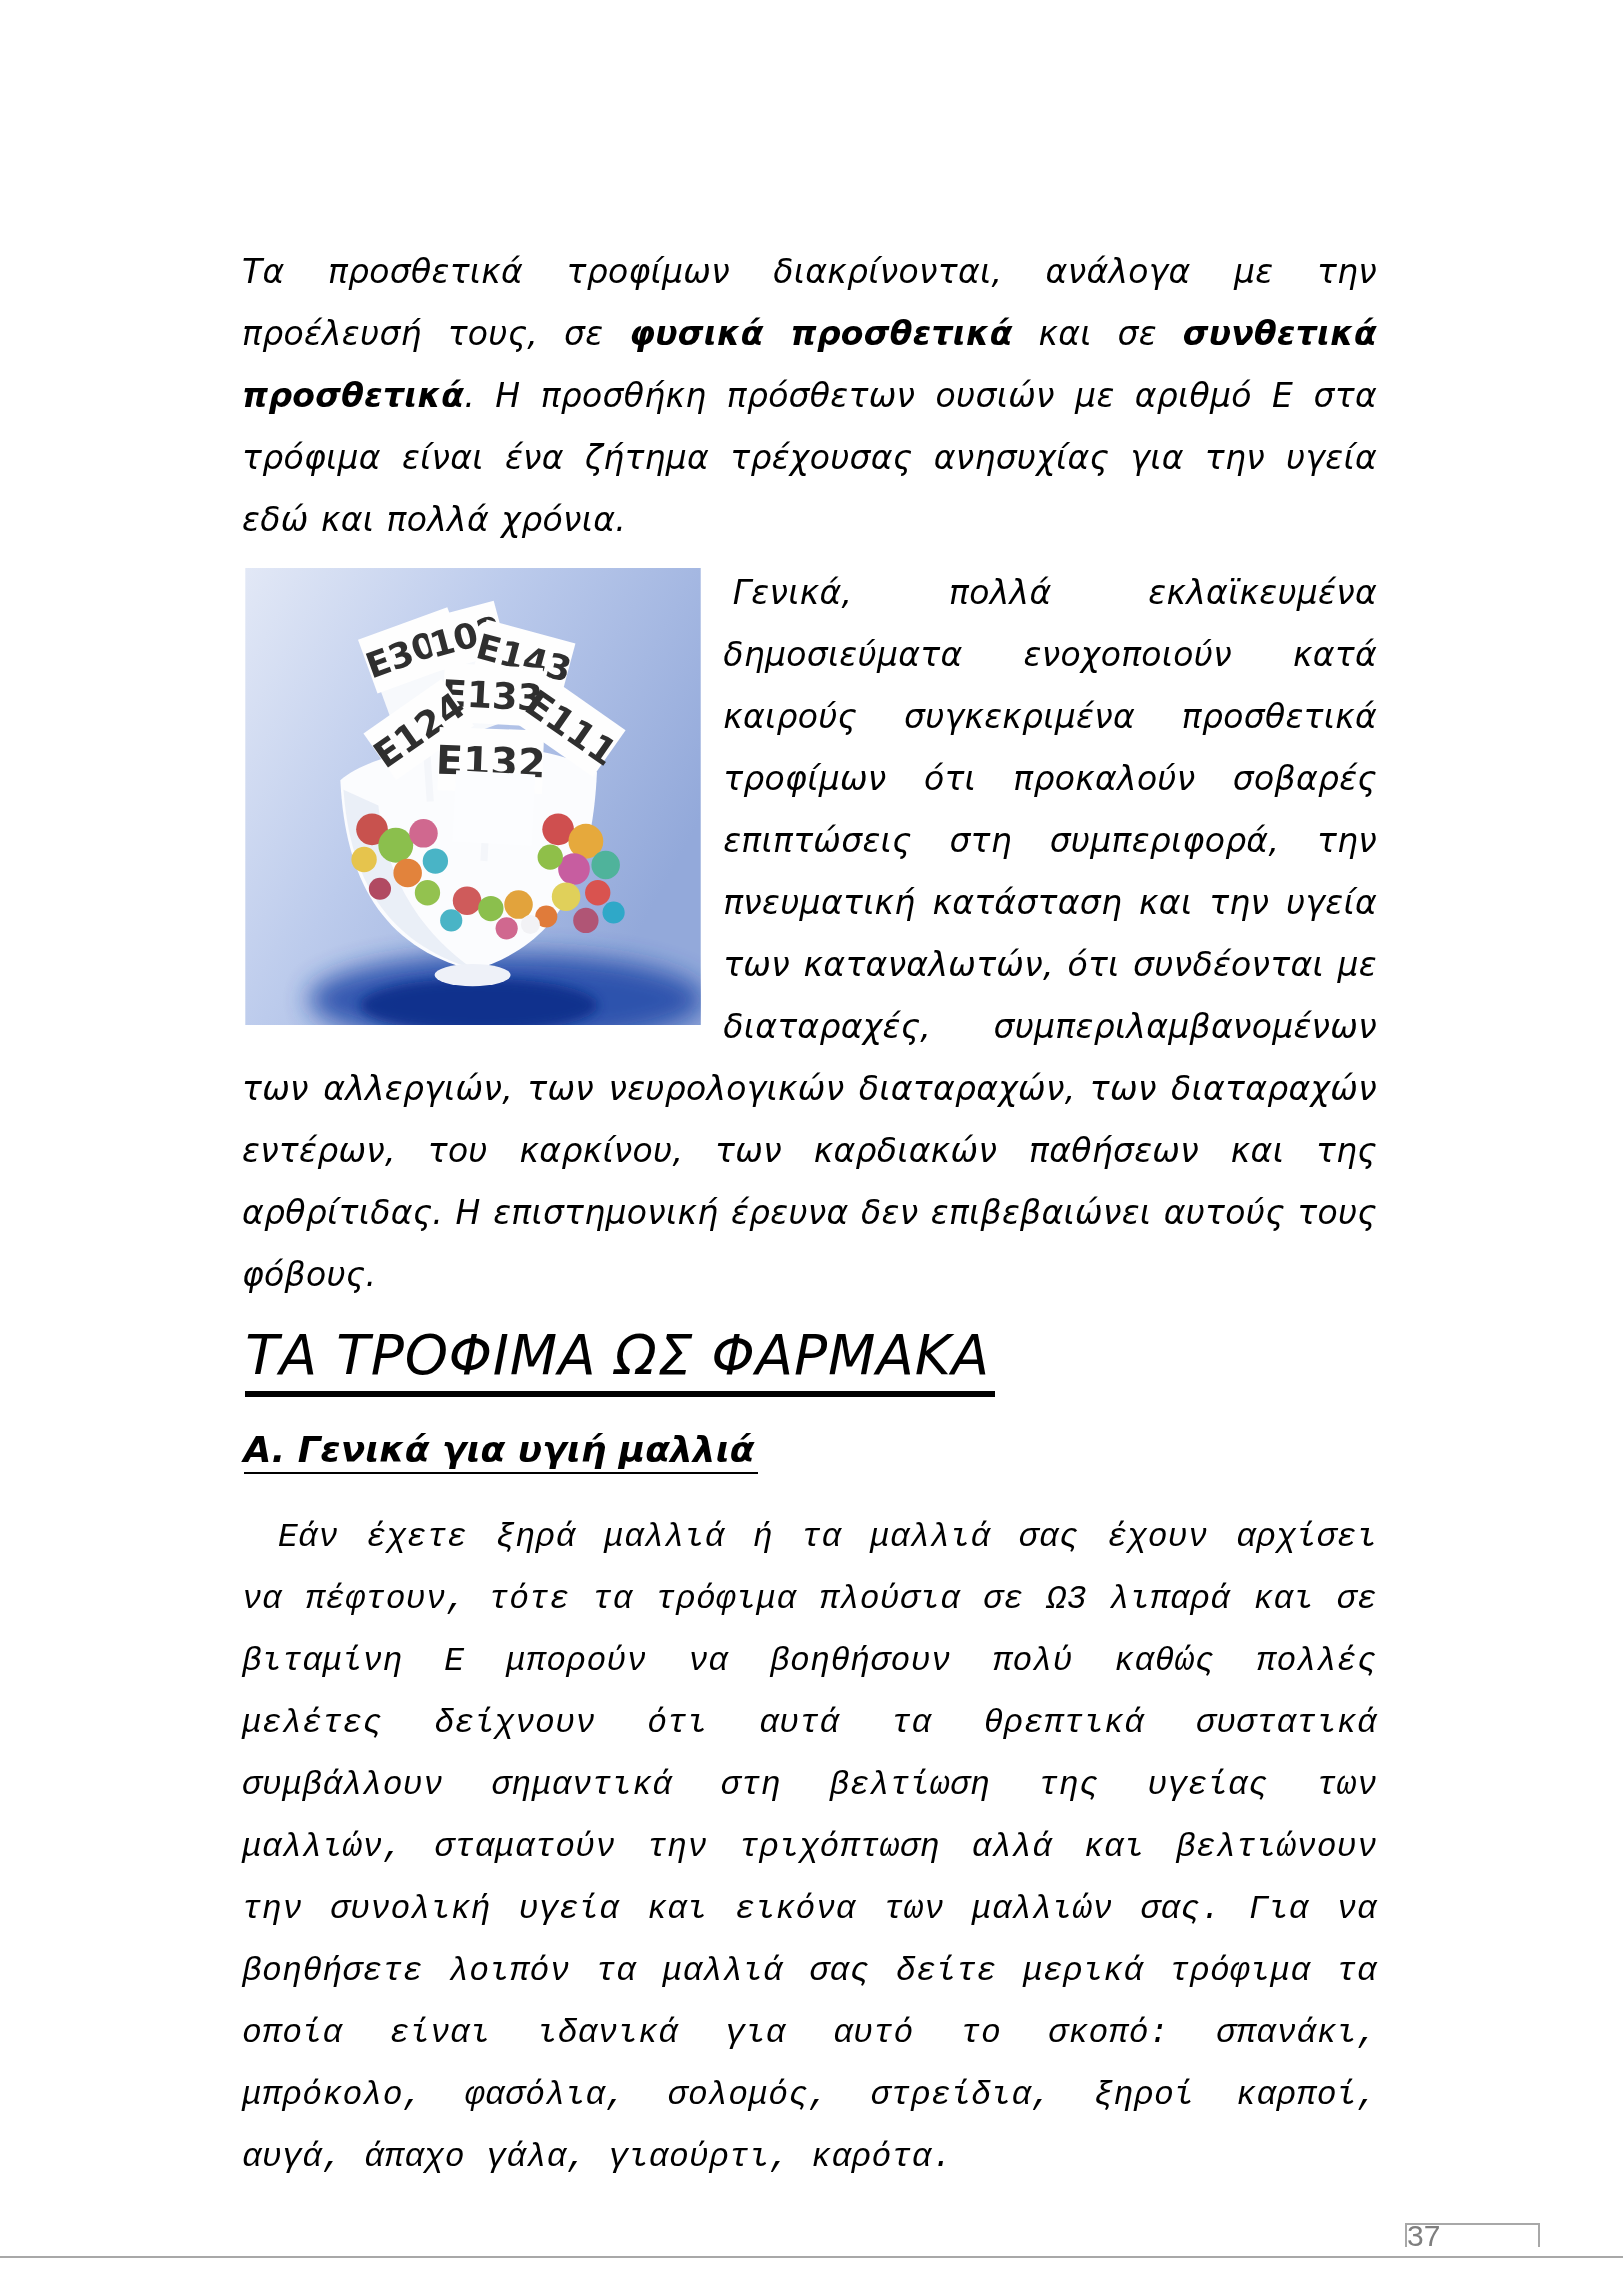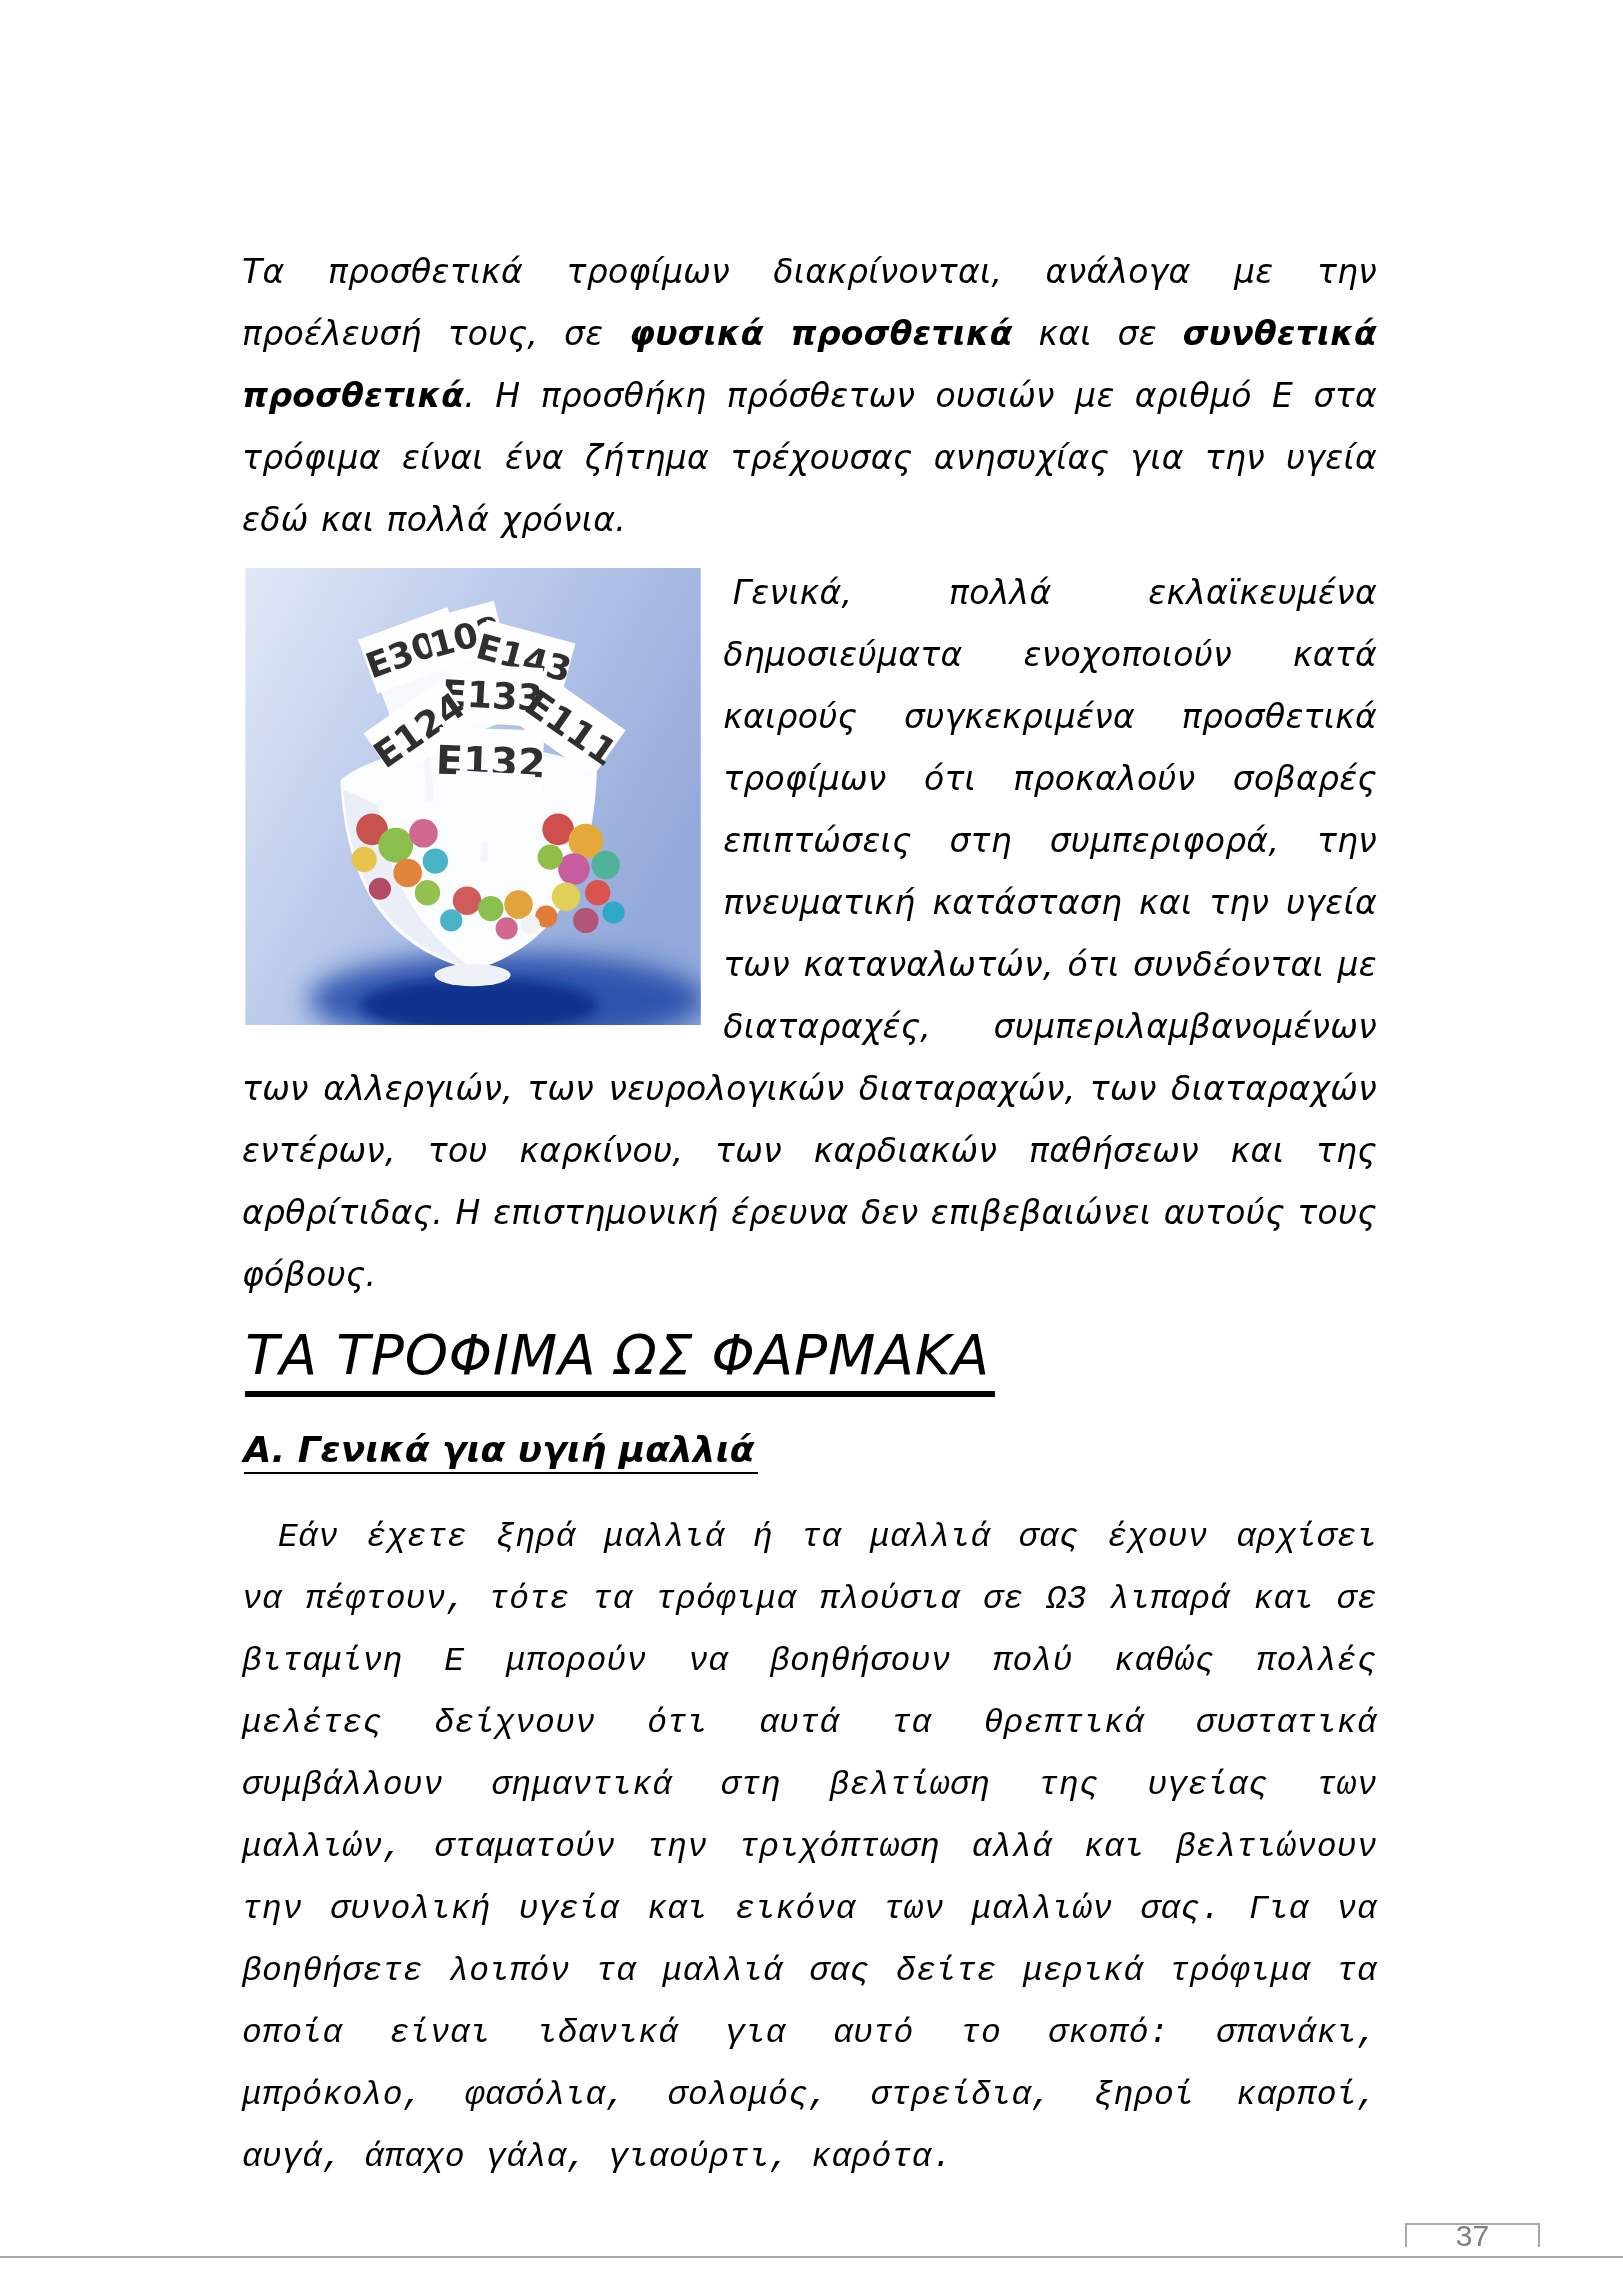--- a/index.html
+++ b/index.html
@@ -80,21 +80,20 @@
     left: 1405px;
     top: 2175px;
     width: 135px;
     height: 24px;
     box-sizing: border-box;
     background: #ffffff;
     border: 2.4px solid #a8a8a8;
     border-bottom: none;
     display: flex;
     align-items: center;
-    justify-content: center;
   }
   .page-number {
     font-family: "Liberation Sans", sans-serif;
     font-size: 30px;
     color: #7f7f7f;
     line-height: 1;
   }
   .label-text {
     font-family: "DejaVu Sans", sans-serif;
     font-weight: bold;

